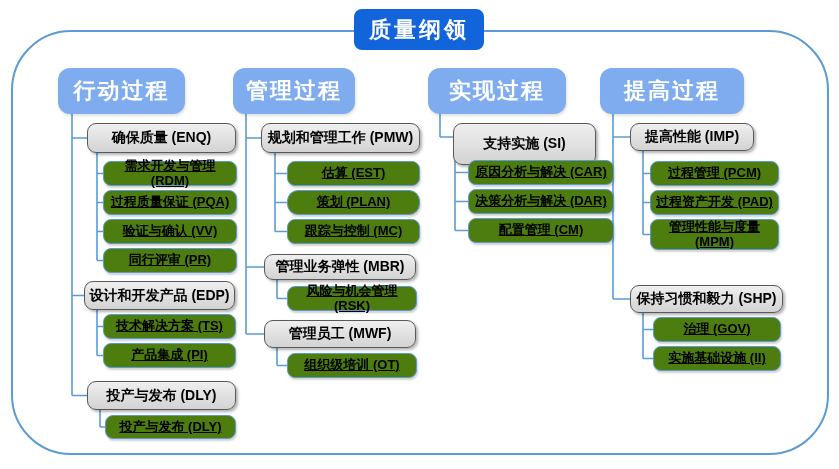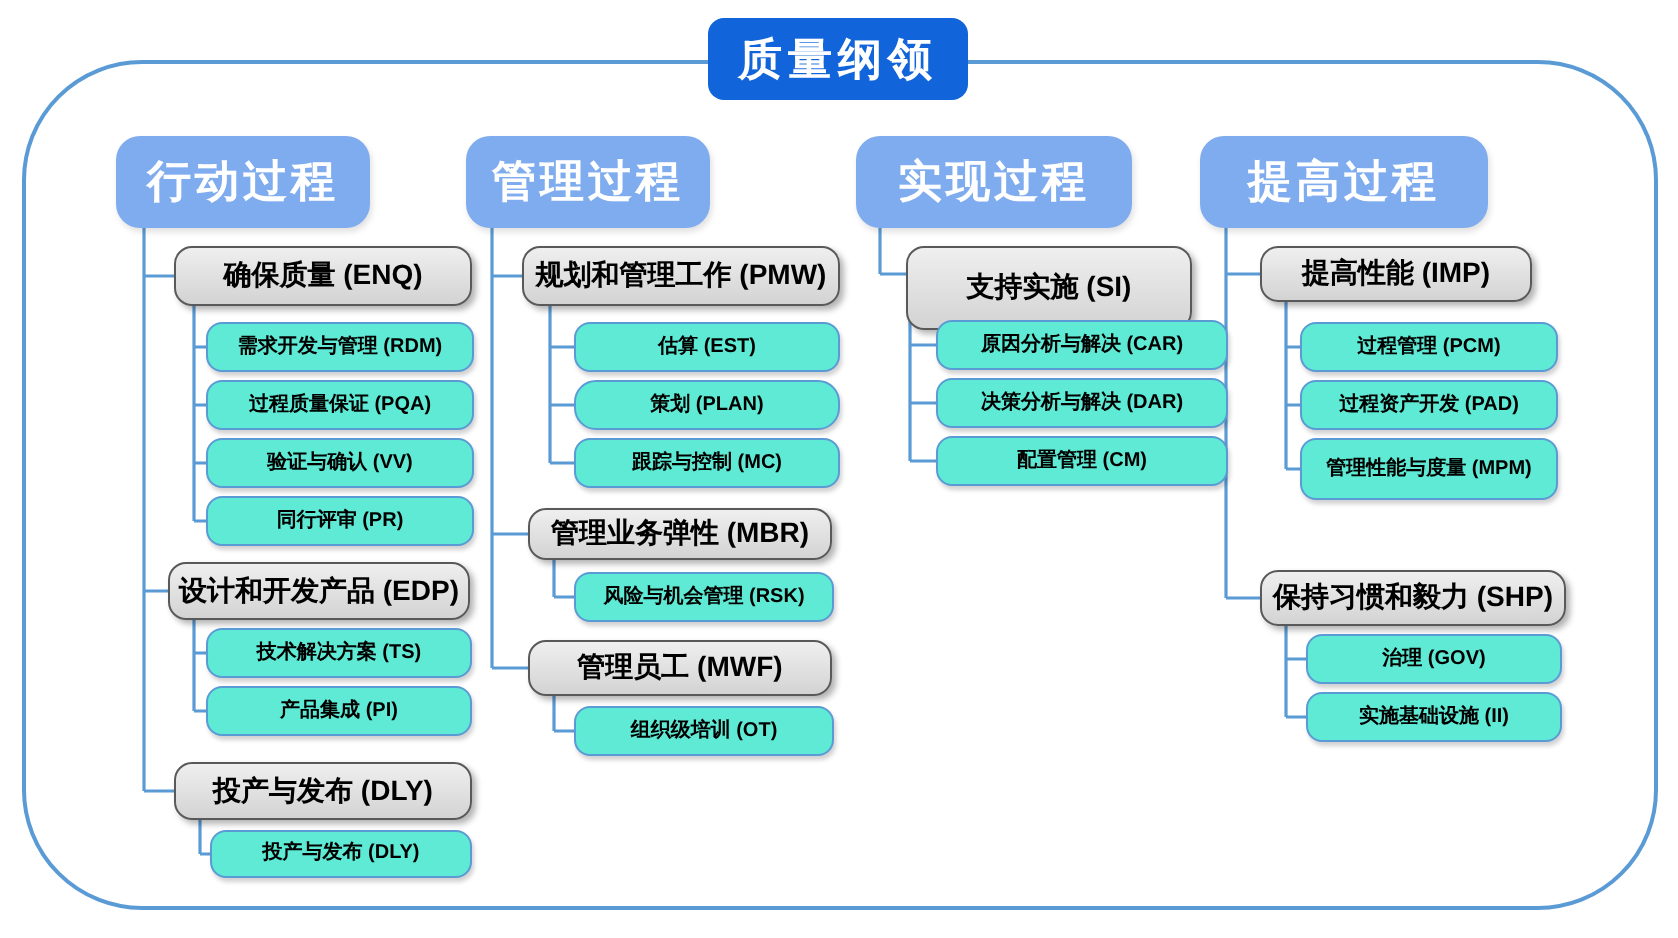--- a/index.html
+++ b/index.html
@@ -22,23 +22,23 @@
     background:#7FACEE;color:#ffffff;font-size:22px;font-weight:bold;
     letter-spacing:2px;border-radius:12px;box-shadow:1px 2px 3px rgba(0,0,0,0.12);
     z-index:3;
   }
   .gray{
     background:linear-gradient(#efefef,#d3d3d3);border:1.5px solid #595959;
     color:#000;font-size:14px;font-weight:bold;border-radius:9px;
     box-shadow:2px 2px 3px rgba(0,0,0,0.30);z-index:3;
   }
   .leaf{
-    background:#5eead4;border:1.5px solid #5B9BD5;color:#000;
-    font-size:10px;font-weight:bold;border-radius:8px;line-height:1.15;
-    box-shadow:1px 2px 2px rgba(0,0,0,0.18);z-index:3;padding:0 4px;
+    background:#4d7c0f;border:1.5px solid #5B9BD5;color:#000;
+    font-size:13px;font-weight:bold;border-radius:8px;line-height:1.15;
+    box-shadow:1px 2px 2px rgba(0,0,0,0.18);z-index:3;padding:0 4px;text-decoration:underline;
   }
 </style>
 </head>
 <body>
 
 <div class="canvas">
 
   <div class="frame"></div>
 
   <svg class="connectors" viewBox="0 0 839 469" fill="none" stroke="#5B9BD5" stroke-width="1.6">
@@ -81,21 +81,21 @@
   <div class="box gray" style="left:264px;top:320px;width:152px;height:28px;">管理员工 (MWF)</div>
   <div class="box leaf" style="left:287px;top:353px;width:130px;height:25px;">组织级培训 (OT)</div>
 
   <div class="box hdr" style="left:428px;top:68px;width:138px;height:46px;">实现过程</div>
   <div class="box gray" style="left:453px;top:123px;width:143px;height:42px;">支持实施 (SI)</div>
   <div class="box leaf" style="left:468px;top:160px;width:146px;height:25px;">原因分析与解决 (CAR)</div>
   <div class="box leaf" style="left:468px;top:189px;width:146px;height:25px;">决策分析与解决 (DAR)</div>
   <div class="box leaf" style="left:468px;top:218px;width:146px;height:25px;">配置管理 (CM)</div>
 
   <div class="box hdr" style="left:600px;top:68px;width:144px;height:46px;">提高过程</div>
-  <div class="box gray" style="left:630px;top:123px;width:136px;height:28px;">提高性能 (IMP)</div>
+  <div class="box gray" style="left:630px;top:123px;width:124px;height:28px;">提高性能 (IMP)</div>
   <div class="box leaf" style="left:650px;top:161px;width:129px;height:25px;">过程管理 (PCM)</div>
   <div class="box leaf" style="left:650px;top:190px;width:129px;height:25px;">过程资产开发 (PAD)</div>
   <div class="box leaf" style="left:650px;top:219px;width:129px;height:31px;">管理性能与度量 (MPM)</div>
   <div class="box gray" style="left:630px;top:285px;width:153px;height:28px;">保持习惯和毅力 (SHP)</div>
   <div class="box leaf" style="left:653px;top:317px;width:128px;height:25px;">治理 (GOV)</div>
   <div class="box leaf" style="left:653px;top:346px;width:128px;height:25px;">实施基础设施 (II)</div>
 
 </div>
 
 </body></html>

